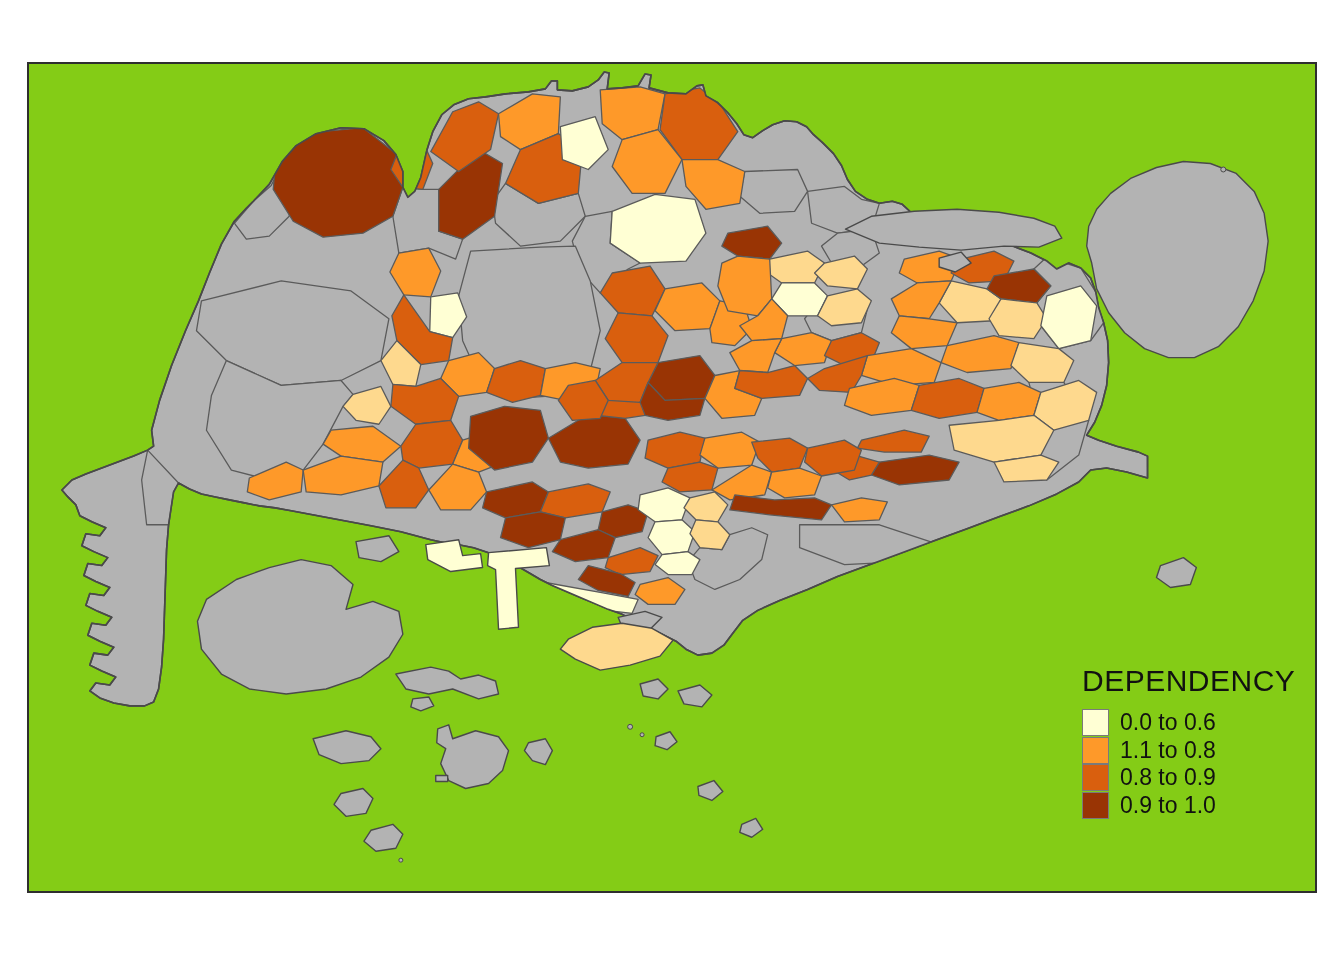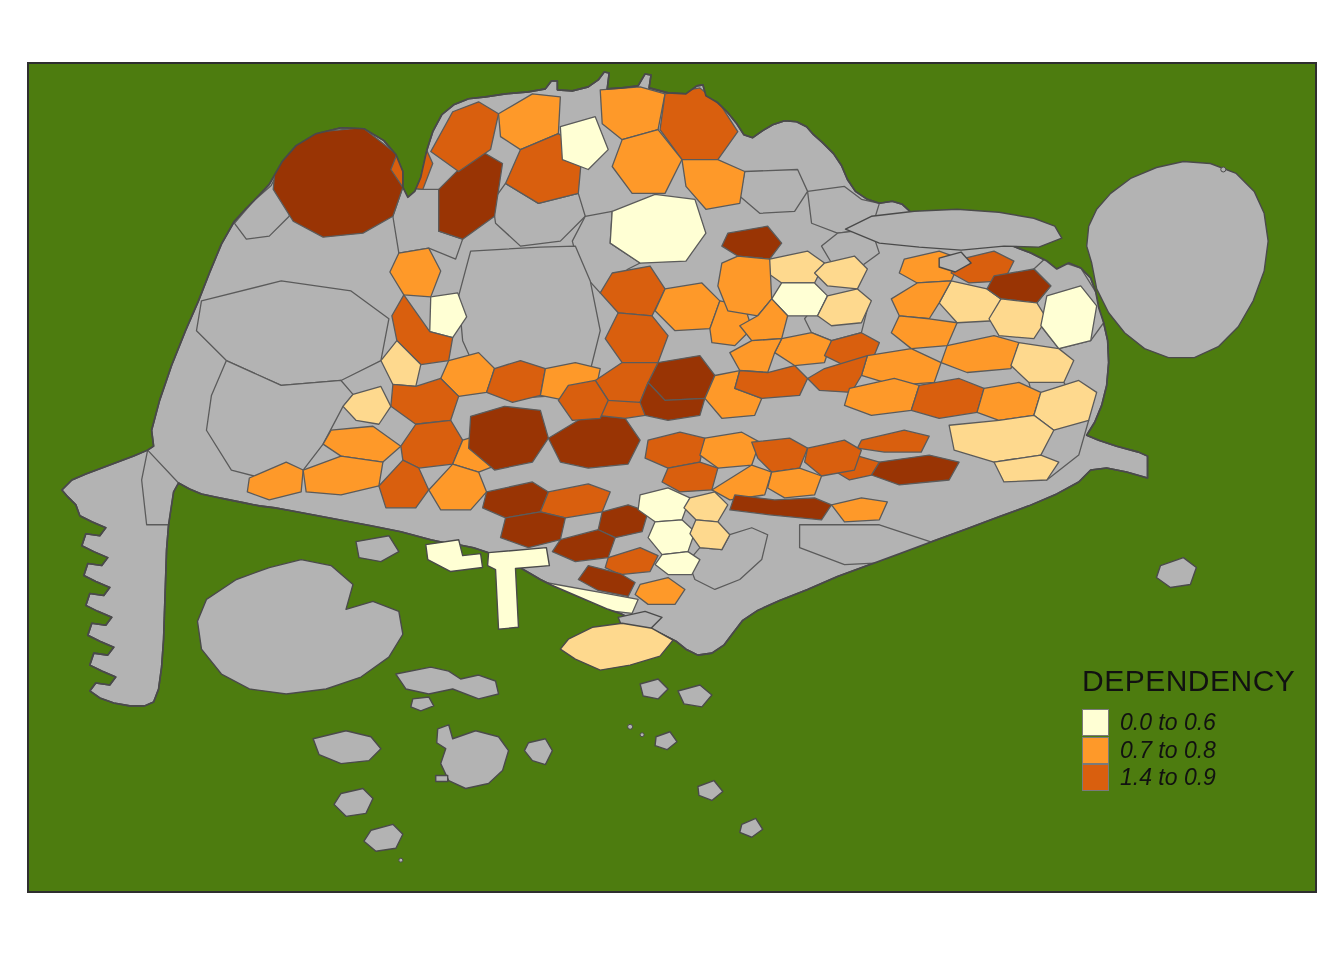--- a/index.html
+++ b/index.html
@@ -1,21 +1,21 @@
 <!DOCTYPE html>
 <html><head>
 <meta charset="utf-8">
 <style>
   html,body{margin:0;padding:0;background:#ffffff;}
   body{width:1344px;height:960px;position:relative;font-family:"Liberation Sans",sans-serif;overflow:hidden;}
-  .map-frame{position:absolute;left:27px;top:62px;width:1290px;height:831px;border:2px solid #2e2e2e;box-sizing:border-box;background:#4d7c0f;}
+  .map-frame{position:absolute;left:27px;top:62px;width:1290px;height:831px;border:2px solid #2e2e2e;box-sizing:border-box;background:#84cc16;}
   .map-frame svg{position:absolute;left:0;top:0;width:100%;height:100%;}
   .legend{position:absolute;left:1053px;top:600px;}
   .legend-title{font-size:30px;color:#111;letter-spacing:0.5px;white-space:nowrap;}
-  .legend-items{margin-top:11px;font-style:italic;}
+  .legend-items{margin-top:11px;}
   .legend-row{display:flex;align-items:center;height:27.5px;}
   .legend-swatch{width:25px;height:25px;border:1.4px solid #7a7a7a;box-sizing:content-box;flex:0 0 auto;}
   .legend-label{font-size:23px;color:#111;margin-left:11px;white-space:nowrap;}
 </style>
 </head>
 <body>
 
 <div class="map-frame">
   <svg id="map-svg" xmlns="http://www.w3.org/2000/svg" preserveAspectRatio="none" viewBox="27 62 1290 831">
       <defs>
@@ -168,21 +168,25 @@
     </svg>
   <div class="legend">
     <div class="legend-title">DEPENDENCY</div>
     <div class="legend-items" id="legend-items">
         <div class="legend-row">
           <span class="legend-swatch" style="background: rgb(255, 255, 212);"></span>
           <span class="legend-label">0.0 to 0.6</span>
         </div>
         <div class="legend-row">
           <span class="legend-swatch" style="background: rgb(254, 153, 41);"></span>
-          <span class="legend-label">0.7 to 0.8</span>
+          <span class="legend-label">1.1 to 0.8</span>
         </div>
         <div class="legend-row">
           <span class="legend-swatch" style="background: rgb(217, 95, 14);"></span>
-          <span class="legend-label">1.4 to 0.9</span>
+          <span class="legend-label">0.8 to 0.9</span>
+        </div>
+        <div class="legend-row">
+          <span class="legend-swatch" style="background: rgb(153, 52, 4);"></span>
+          <span class="legend-label">0.9 to 1.0</span>
         </div>
       </div>
   </div>
 </div>
 
 </body></html>

